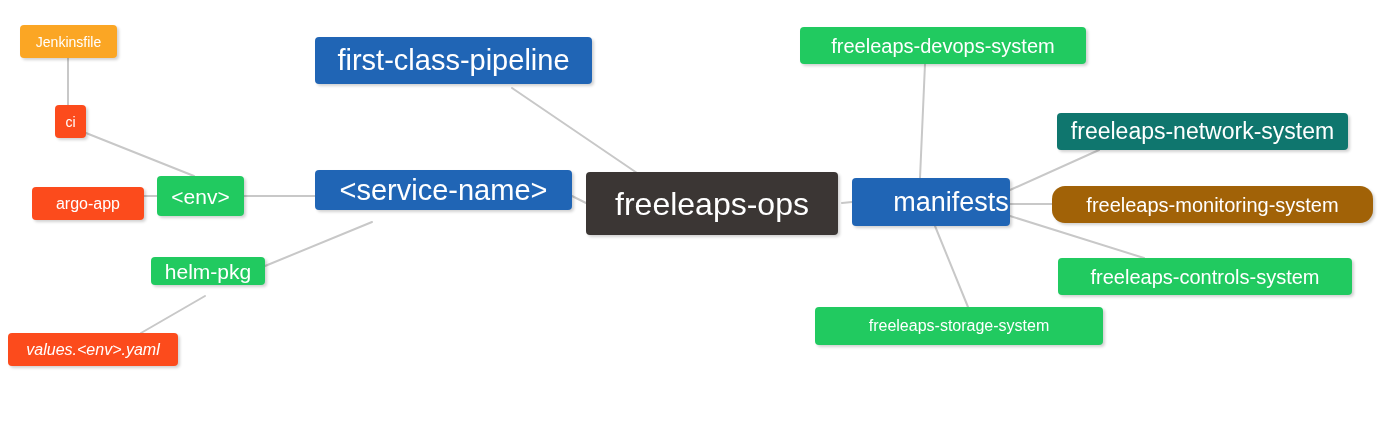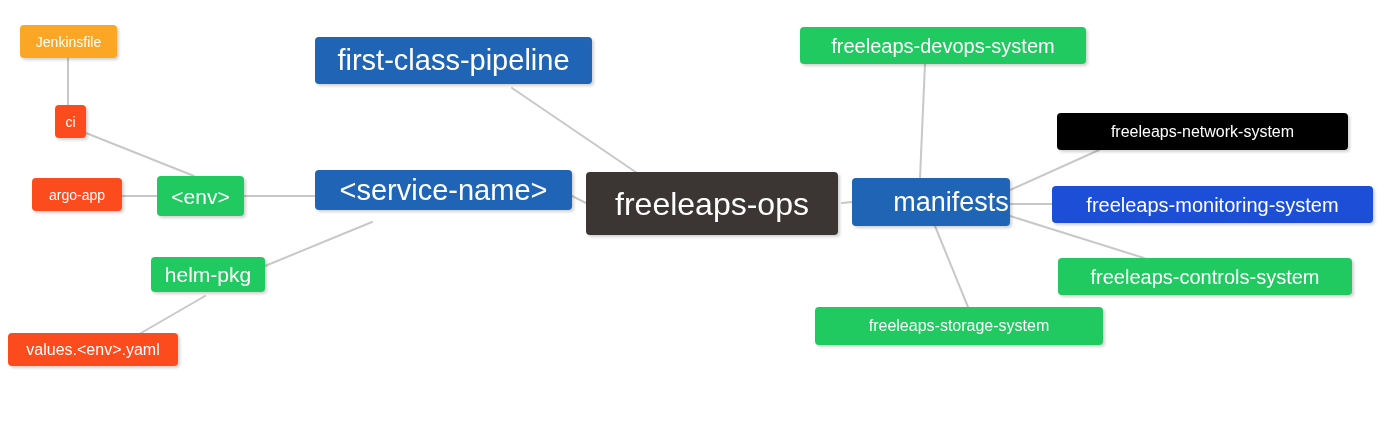--- a/index.html
+++ b/index.html
@@ -65,51 +65,51 @@
       <line x1="1010" y1="216" x2="1144" y2="258" stroke="#c8c8c8" stroke-width="2" stroke-linecap="round"></line>
       <line x1="935" y1="226" x2="968" y2="307" stroke="#c8c8c8" stroke-width="2" stroke-linecap="round"></line>
     </svg>
   <div id="node-layer">
       <div class="node" style="left: 20px; top: 25px; width: 97px; height: 33px; background: rgb(251, 166, 36); font-size: 14px;">
         <span class="node-label">Jenkinsfile</span>
       </div>
       <div class="node" style="left: 55px; top: 105px; width: 31px; height: 33px; background: rgb(252, 75, 28); font-size: 14px;">
         <span class="node-label">ci</span>
       </div>
-      <div class="node" style="left: 32px; top: 178px; width: 90px; height: 33px; background: rgb(252, 75, 28); font-size: 14px;">
+      <div class="node" style="left: 32px; top: 187px; width: 112px; height: 33px; background: rgb(252, 75, 28); font-size: 16px;">
         <span class="node-label">argo-app</span>
       </div>
       <div class="node" style="left: 157px; top: 176px; width: 87px; height: 40px; background: rgb(33, 202, 96); font-size: 21px;">
         <span class="node-label">&lt;env&gt;</span>
       </div>
-      <div class="node" style="left: 151px; top: 257px; width: 114px; height: 35px; background: rgb(33, 202, 96); font-size: 21px;">
+      <div class="node" style="left: 151px; top: 257px; width: 114px; height: 28px; background: rgb(33, 202, 96); font-size: 21px;">
         <span class="node-label">helm-pkg</span>
       </div>
-      <div class="node" style="left: 8px; top: 333px; width: 170px; height: 33px; background: rgb(252, 75, 28); font-size: 16px;">
+      <div class="node" style="left: 8px; top: 333px; width: 170px; height: 33px; background: rgb(252, 75, 28); font-size: 16px; font-style: italic;">
         <span class="node-label">values.&lt;env&gt;.yaml</span>
       </div>
       <div class="node" style="left: 315px; top: 37px; width: 277px; height: 47px; background: rgb(32, 101, 181); font-size: 29px;">
         <span class="node-label">first-class-pipeline</span>
       </div>
       <div class="node" style="left: 315px; top: 170px; width: 257px; height: 40px; background: rgb(32, 101, 181); font-size: 29px;">
         <span class="node-label">&lt;service-name&gt;</span>
       </div>
       <div class="node" style="left: 586px; top: 172px; width: 252px; height: 63px; background: rgb(59, 54, 52); font-size: 32px;">
         <span class="node-label">freeleaps-ops</span>
       </div>
       <div class="node" style="left: 852px; top: 178px; width: 158px; height: 48px; background: rgb(32, 101, 181); font-size: 27px; padding-left: 40px;">
         <span class="node-label">manifests</span>
       </div>
       <div class="node" style="left: 800px; top: 27px; width: 286px; height: 37px; background: rgb(33, 202, 96); font-size: 20px; align-items: center;">
         <span class="node-label">freeleaps-devops-system</span>
       </div>
-      <div class="node" style="left: 1057px; top: 113px; width: 291px; height: 37px; background: #000000; font-size: 16px;">
+      <div class="node" style="left: 1057px; top: 113px; width: 291px; height: 37px; background: #0f766e; font-size: 23px;">
         <span class="node-label">freeleaps-network-system</span>
       </div>
-      <div class="node" style="left: 1052px; top: 186px; width: 321px; height: 37px; background: #1d4ed8; font-size: 20px;">
+      <div class="node" style="left: 1052px; top: 186px; width: 321px; height: 37px; background: #a16207; font-size: 20px; border-radius: 13px;">
         <span class="node-label">freeleaps-monitoring-system</span>
       </div>
       <div class="node" style="left: 1058px; top: 258px; width: 294px; height: 37px; background: rgb(33, 202, 96); font-size: 20px; text-align: right;">
         <span class="node-label">freeleaps-controls-system</span>
       </div>
       <div class="node" style="left: 815px; top: 307px; width: 288px; height: 38px; background: rgb(33, 202, 96); font-size: 16px;">
         <span class="node-label">freeleaps-storage-system</span>
       </div>
     </div>
 </div>

